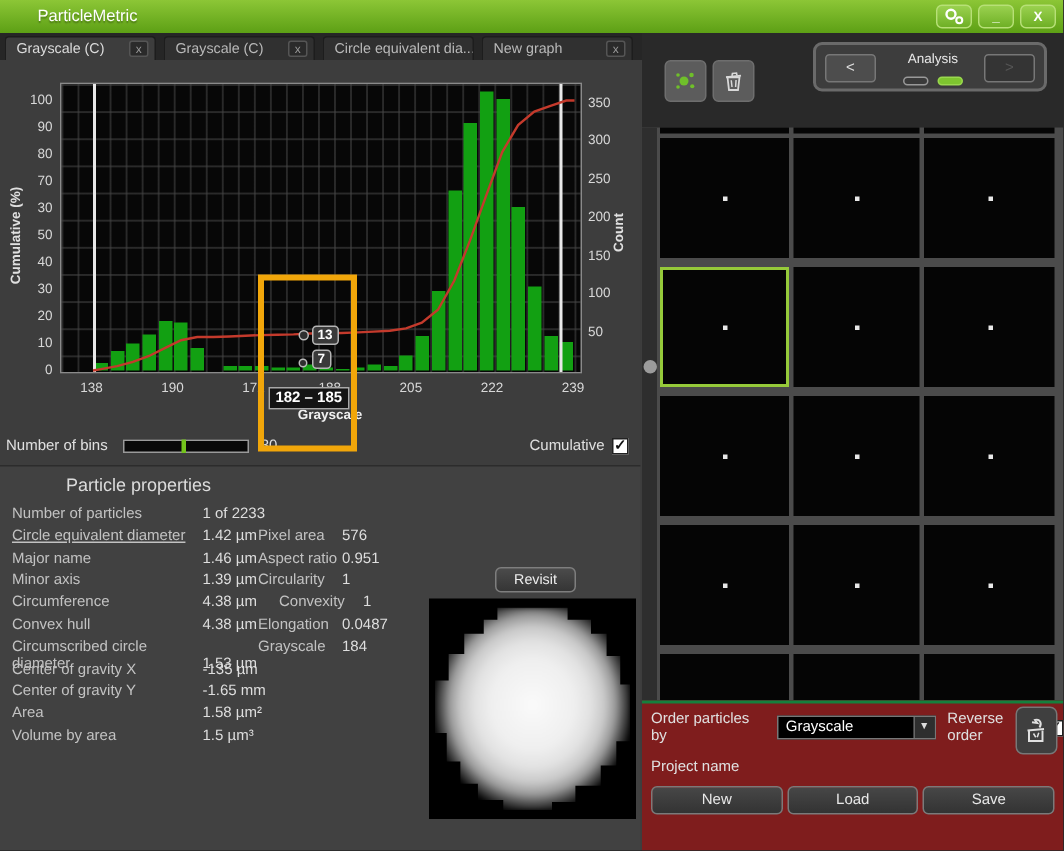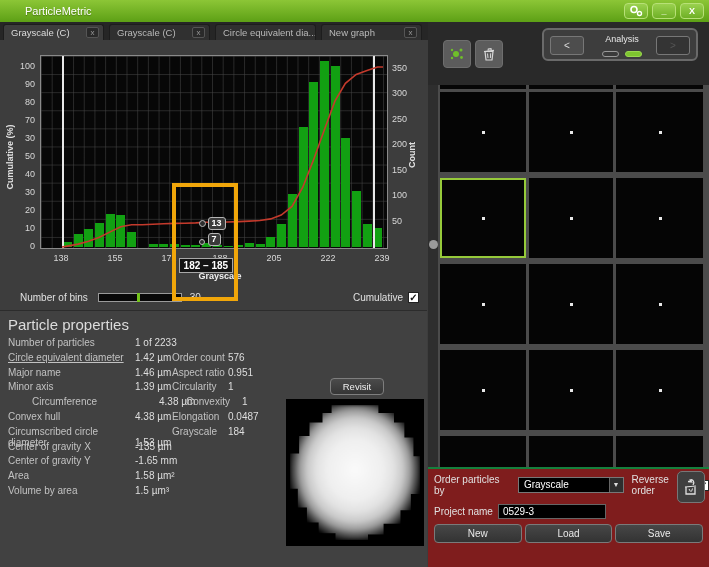--- a/index.html
+++ b/index.html
@@ -50,32 +50,32 @@
   .tip-badge { position:absolute; background:#3a3a3a; border:1px solid #b5b5b5; border-radius:3px;
     color:#fff; font-size:9px; font-weight:bold; padding:0 3px; line-height:11px; z-index:6; }
   .tip-range { position:absolute; background:#141414; border:1px solid #a8a8a8; color:#fff;
     font-size:10px; font-weight:bold; padding:0 4px; line-height:13px; white-space:nowrap; z-index:5; }
 
   .selection-rect { position:absolute; left:172px; top:183px; width:66px; height:118px;
     border:4px solid #f1a60a; z-index:20; }
 
   
   .bins-row { position:absolute; left:0; top:245px; width:427px; height:24px; display:flex; align-items:center; }
-  .bins-label { color:#e0e0e0; font-size:10px; margin-left:20px; }
+  .bins-label { color:#e0e0e0; font-size:10px; margin-left:4px; }
   .slider { position:relative; margin-left:10px; width:84px; height:9px; background:#080808; border:1px solid #9a9a9a; }
   .slider-thumb { position:absolute; left:38px; top:-1px; width:3px; height:9px; background:#74c41c; }
   .bins-value { color:#e0e0e0; font-size:10px; margin-left:8px; }
   .cumulative-wrap { position:absolute; right:8px; display:flex; align-items:center; gap:5px; }
   .cumulative-label { color:#e0e0e0; font-size:10px; }
   .checkbox { width:11px; height:11px; background:#fff; border:1px solid #222; color:#111;
     font-size:10px; line-height:10px; text-align:center; font-weight:bold; }
 
   
   .props { position:absolute; left:0; top:270px; width:427px; height:257px; background:#414141; border-top:1px solid #2c2c2c; }
-  .props-header { color:#dcdcdc; font-size:15px; padding:5px 0 0 8px; }
+  .props-header { color:#dcdcdc; font-size:12px; padding:5px 0 0 8px;margin-left:36px; }
   .prop-row { position:absolute; font-size:10px; }
   .prop-label { color:#c2c2c2; }
   .prop-value { color:#dedede; }
   .revisit-btn { position:absolute; left:330px; top:67px; width:54px; height:17px;
     background:linear-gradient(#4b4b4b,#353535); border:1px solid #7e7e7e; border-radius:4px;
     color:#eee; font-size:9.5px; display:flex; align-items:center; justify-content:center; }
   .particle-img { position:absolute; left:286px; top:88px; width:138px; height:147px; background:#000; overflow:hidden; }
   .blob { position:absolute; left:4px; top:6px; width:130px; height:135px;
     background:radial-gradient(ellipse at 50% 48%, #fafafa 0%, #efefef 30%, #e2e2e2 42%, #c9c9c9 52%, #9a9a9a 60%, #4a4a4a 67%, #000 74%);
     clip-path:polygon(32% 0,68% 0,68% 6%,80% 6%,80% 13%,88% 13%,88% 24%,95% 24%,95% 38%,100% 38%,100% 66%,93% 66%,93% 78%,85% 78%,85% 88%,72% 88%,72% 96%,60% 96%,60% 100%,35% 100%,35% 95%,22% 95%,22% 87%,13% 87%,13% 76%,6% 76%,6% 62%,0 62%,0 36%,7% 36%,7% 23%,15% 23%,15% 13%,25% 13%,25% 6%,32% 6%);
@@ -220,21 +220,21 @@
         <div class="ytick right" style="top: 175.571px;">50</div>
         <div class="ytick right" style="top: 150.143px;">100</div>
         <div class="ytick right" style="top: 124.714px;">150</div>
         <div class="ytick right" style="top: 99.2857px;">200</div>
         <div class="ytick right" style="top: 73.8571px;">250</div>
         <div class="ytick right" style="top: 48.4286px;">300</div>
         <div class="ytick right" style="top: 23px;">350</div>
       </div>
     <div id="xticks">
         <div class="xtick" style="left: 46px;">138</div>
-        <div class="xtick" style="left: 100.026px;">155</div>
+        <div class="xtick" style="left: 100.026px;">190</div>
         <div class="xtick" style="left: 154.052px;">172</div>
         <div class="xtick" style="left: 204.9px;">188</div>
         <div class="xtick" style="left: 258.926px;">205</div>
         <div class="xtick" style="left: 312.952px;">222</div>
         <div class="xtick" style="left: 366.978px;">239</div>
       </div>
     <div class="xaxis-title">Grayscale</div>
 
     <div class="bins-row">
       <span class="bins-label">Number of bins</span>
@@ -248,28 +248,28 @@
       </div>
     </div>
 
     <div class="props">
       <div class="props-header">Particle properties</div>
       <div id="propRows">
           <div class="prop-row" style="left: 8px; top: 26px;"><span class="prop-label" style="display: inline-block; width: 127px;">Number of particles</span><span class="prop-value">1 of 2233</span></div>
           <div class="prop-row" style="left: 8px; top: 40.8px;"><span class="prop-label" style="display: inline-block; width: 127px; text-decoration: underline;">Circle equivalent diameter</span><span class="prop-value">1.42 µm</span></div>
           <div class="prop-row" style="left: 8px; top: 55.6px;"><span class="prop-label" style="display: inline-block; width: 127px;">Major name</span><span class="prop-value">1.46 µm</span></div>
           <div class="prop-row" style="left: 8px; top: 70.4px;"><span class="prop-label" style="display: inline-block; width: 127px;">Minor axis</span><span class="prop-value">1.39 µm</span></div>
-          <div class="prop-row" style="left: 8px; top: 85.2px;"><span class="prop-label" style="display: inline-block; width: 127px; margin-left: 24px;">Circumference</span><span class="prop-value">4.38 µm</span></div>
+          <div class="prop-row" style="left: 8px; top: 85.2px;"><span class="prop-label" style="display: inline-block; width: 127px;">Circumference</span><span class="prop-value">4.38 µm</span></div>
           <div class="prop-row" style="left: 8px; top: 100px;"><span class="prop-label" style="display: inline-block; width: 127px;">Convex hull</span><span class="prop-value">4.38 µm</span></div>
           <div class="prop-row" style="left: 8px; top: 114.8px;"><span class="prop-label" style="display: inline-block; width: 127px;">Circumscribed circle diameter</span><span class="prop-value">1.53 µm</span></div>
           <div class="prop-row" style="left: 8px; top: 129.6px;"><span class="prop-label" style="display: inline-block; width: 127px;">Center of gravity X</span><span class="prop-value">-135 µm</span></div>
           <div class="prop-row" style="left: 8px; top: 144.4px;"><span class="prop-label" style="display: inline-block; width: 127px;">Center of gravity Y</span><span class="prop-value">-1.65 mm</span></div>
           <div class="prop-row" style="left: 8px; top: 159.2px;"><span class="prop-label" style="display: inline-block; width: 127px;">Area</span><span class="prop-value">1.58 µm²</span></div>
           <div class="prop-row" style="left: 8px; top: 174px;"><span class="prop-label" style="display: inline-block; width: 127px;">Volume by area</span><span class="prop-value">1.5 µm³</span></div>
-          <div class="prop-row" style="left: 172px; top: 40.8px;"><span class="prop-label" style="display: inline-block; width: 56px;">Order count</span><span class="prop-value">576</span></div>
+          <div class="prop-row" style="left: 172px; top: 40.8px;"><span class="prop-label" style="display: inline-block; width: 56px;">Pixel area</span><span class="prop-value">576</span></div>
           <div class="prop-row" style="left: 172px; top: 55.6px;"><span class="prop-label" style="display: inline-block; width: 56px;">Aspect ratio</span><span class="prop-value">0.951</span></div>
           <div class="prop-row" style="left: 172px; top: 70.4px;"><span class="prop-label" style="display: inline-block; width: 56px;">Circularity</span><span class="prop-value">1</span></div>
           <div class="prop-row" style="left: 186px; top: 85.2px;"><span class="prop-label" style="display: inline-block; width: 56px;">Convexity</span><span class="prop-value">1</span></div>
           <div class="prop-row" style="left: 172px; top: 100px;"><span class="prop-label" style="display: inline-block; width: 56px;">Elongation</span><span class="prop-value">0.0487</span></div>
           <div class="prop-row" style="left: 172px; top: 114.8px;"><span class="prop-label" style="display: inline-block; width: 56px;">Grayscale</span><span class="prop-value">184</span></div>
         </div>
       <div class="revisit-btn">Revisit</div>
       <div class="particle-img">
         <div class="blob"></div>
       </div>
@@ -368,21 +368,20 @@
           <svg width="18" height="20" viewBox="0 0 18 20">
             <path d="M4 10 L4 17 L13 17 L13 10" fill="none" stroke="#e0e0e0" stroke-width="1.3"></path>
             <path d="M3 10 L14 9" stroke="#e0e0e0" stroke-width="1.2"></path>
             <path d="M11 8 C13 5 11 2 8 3 L9.5 5 L6 4.5" fill="none" stroke="#e0e0e0" stroke-width="1.3"></path>
             <path d="M7 12 L8.5 14.5 M10.5 11.5 L9.5 14.5" stroke="#e0e0e0" stroke-width="1"></path>
           </svg>
         </div>
       </div>
       <div class="project-row">
         <span class="ctl-label" style="margin-left:6px;">Project name</span>
-        <div class="text-input">0529-3</div>
       </div>
       <div class="btn-row" id="btnRow">
           <div class="action-btn">New</div>
           <div class="action-btn">Load</div>
           <div class="action-btn">Save</div>
         </div>
     </div>
   </div>
 </div>
 

